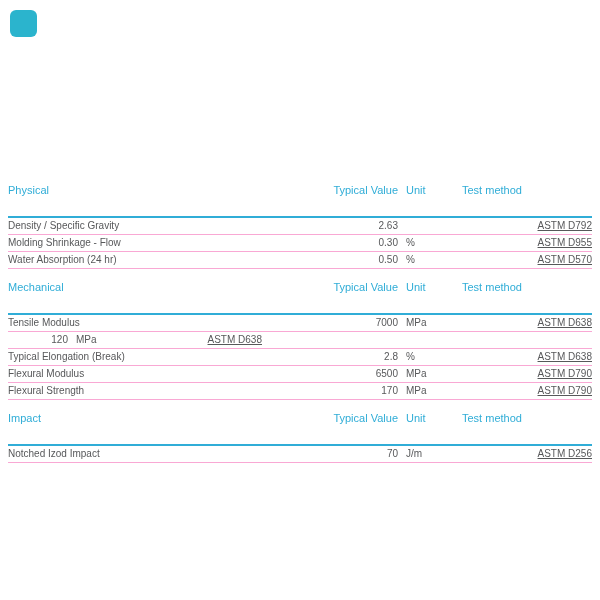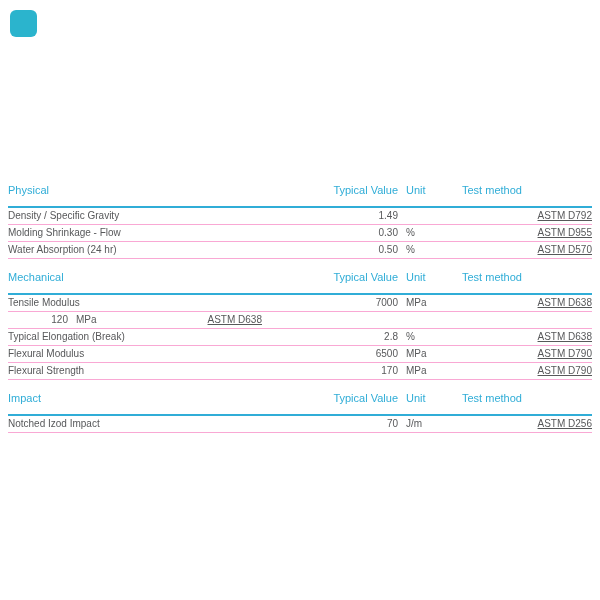--- a/index.html
+++ b/index.html
@@ -31,21 +31,21 @@
   }
   .tbl-section {
     margin-bottom: 12px;
   }
   .sec-head {
     display: flex;
     align-items: baseline;
     font-size: 11px;
     line-height: 12px;
     color: #30add7;
-    padding-bottom: 10px;
+    padding-bottom: 20px;
     border-bottom: 2px solid #30add7;
   }
   .sec-head .sec-name { flex: 1; }
   .sec-head .col-val  { width: 100px; text-align: right; }
   .sec-head .col-unit { width: 64px; padding-left: 8px; box-sizing: border-box; text-align: left; }
   .sec-head .col-method { width: 130px; text-align: left; }
   .row {
     display: flex;
     align-items: center;
     height: 16px;
@@ -68,21 +68,21 @@
 
   <div class="tbl-section">
     <div class="sec-head">
       <span class="sec-name">Physical</span>
       <span class="col-val">Typical Value</span>
       <span class="col-unit">Unit</span>
       <span class="col-method">Test method</span>
     </div>
     <div class="row">
       <span class="prop">Density / Specific Gravity</span>
-      <span class="val">1.49</span>
+      <span class="val">2.63</span>
       <span class="unit"></span>
       <span class="method">ASTM D792</span>
     </div>
     <div class="row">
       <span class="prop">Molding Shrinkage - Flow</span>
       <span class="val">0.30</span>
       <span class="unit">%</span>
       <span class="method">ASTM D955</span>
     </div>
     <div class="row">

